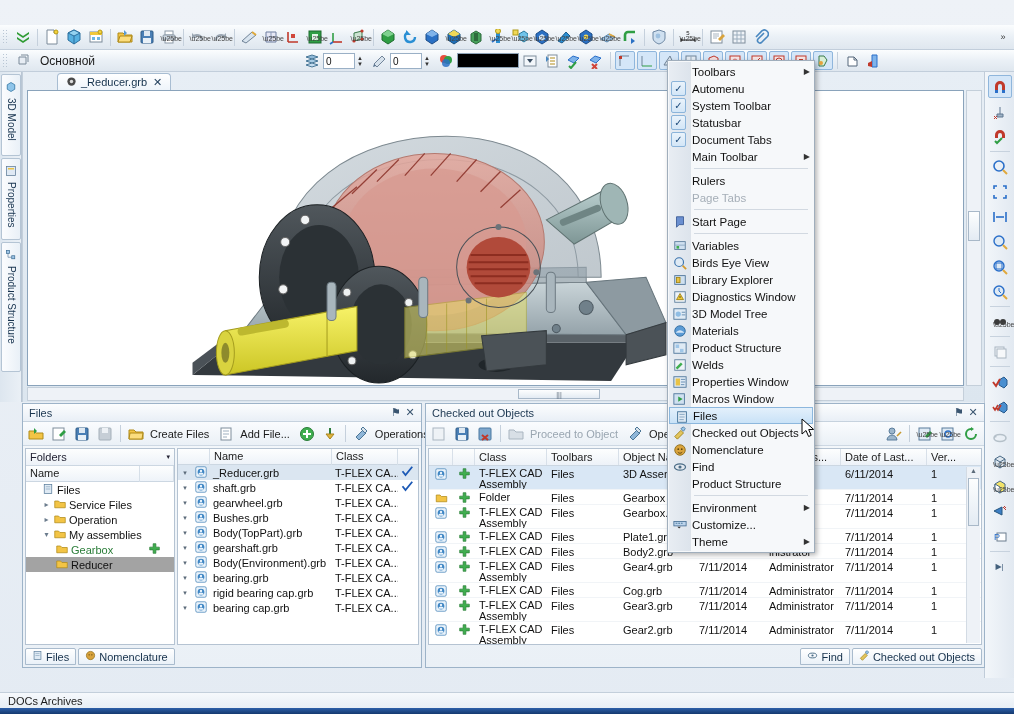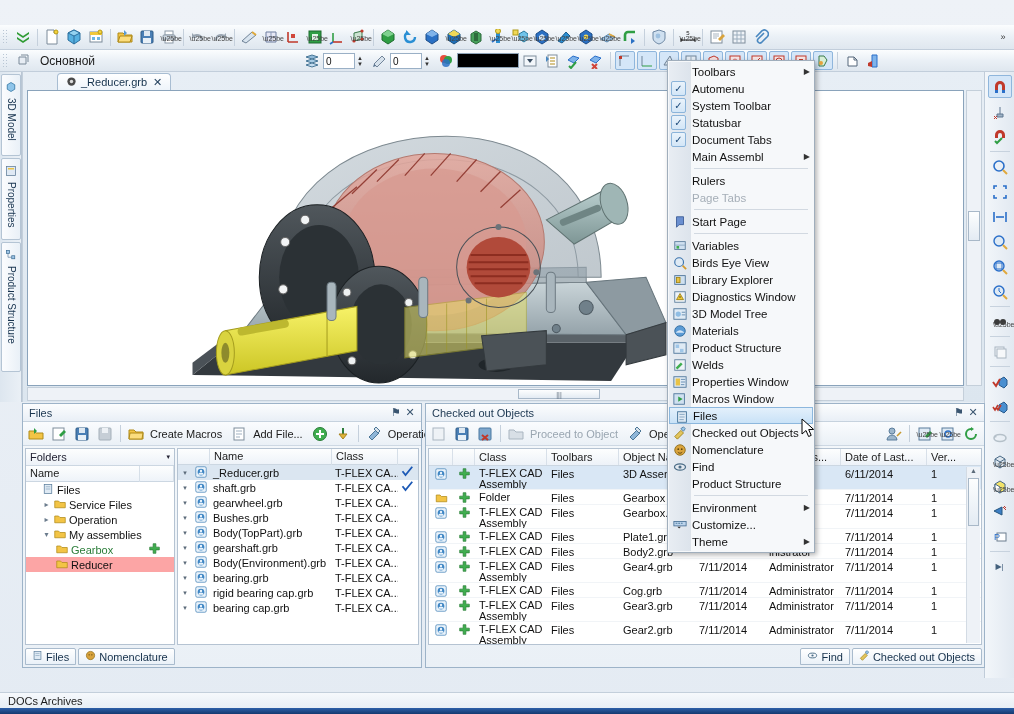--- a/index.html
+++ b/index.html
@@ -156,21 +156,21 @@
     background:linear-gradient(#fdfefe,#edf2f8); border-bottom:1px solid #ccd7e2;
     padding:0 4px; font-size:11px; color:#223;gap:7px;
   }
   .colhdr {
     height:16px; display:flex; align-items:center;
     background:linear-gradient(#fdfefe,#eef3f9); border-bottom:1px solid #ccd7e2;
     font-size:11px; color:#1b1b1b;
   }
   .colhdr > div { padding:0 4px; border-right:1px solid #d6dfe8; height:16px; line-height:15px; overflow:hidden; white-space:nowrap;}
   .trow { height:15px; display:flex; align-items:center; gap:3px; font-size:11px; color:#111; padding-left:4px; }
-  .trow.sel { background:#fca5a5;text-align:right; }
+  .trow.sel { background:#a3a3a3;text-align:right; }
   .tw { width:9px; text-align:center; color:#6b7c8d; font-size:8px; flex:none; }
 
   
   .flist {
     position:absolute; left:154px; top:44px; right:2px; bottom:22px;
     background:#fff; border:1px solid #b5c3d2; overflow:hidden;
   }
   .frow { height:15px; display:flex; align-items:center; font-size:11px; color:#111; }
   .frow.sel { background:#dbe6f1; }
   .frow > .c { padding:0 3px; overflow:hidden; white-space:nowrap; }
@@ -968,21 +968,21 @@
             <rect x="5" y="2" width="6" height="5" fill="#edf1f5"></rect>
           </svg>
         </div>
       <div class="tbsep"></div>
       <div class="tbtn">
           <svg class="ico" viewBox="0 0 16 16">
             <path d="M1 4h5l2 2h7v7H1z" fill="#f3c445" stroke="#b08b19"></path>
             <path d="M2 7h13l-1 6H1z" fill="#fbdd7e" stroke="#b08b19"></path>
           </svg>
         </div>
-      <div class="lbl">Create Macros</div>
+      <div class="lbl">Create Files</div>
       <div class="tbtn">
           <svg class="ico" viewBox="0 0 16 16">
             <rect x="3" y="2" width="10" height="12" fill="#fff" stroke="#7e8d9b"></rect>
             <path d="M5 5h6M5 8h6M5 11h4" stroke="#9fb0c0"></path>
           </svg>
         </div>
       <div class="lbl">Add File...</div>
       <div class="tbtn">
           <svg class="ico" viewBox="0 0 16 16">
             <circle cx="8" cy="8" r="6.5" fill="#3fae4f" stroke="#2a7d38"></circle>
@@ -1506,21 +1506,21 @@
         </div>
         <div class="mrow">
           <span class="chk">✓</span>
           <span class="mtxt">Statusbar</span>
         </div>
         <div class="mrow">
           <span class="chk">✓</span>
           <span class="mtxt">Document Tabs</span>
         </div>
         <div class="mrow">
-          <span class="mtxt">Main Assembl</span>
+          <span class="mtxt">Main Toolbar</span>
           <span class="arrow">▶</span>
         </div>
         <div class="msep"></div>
         <div class="mrow">
           <span class="mtxt">Rulers</span>
         </div>
         <div class="mrow dis">
           <span class="mtxt">Page Tabs</span>
         </div>
         <div class="msep"></div>

